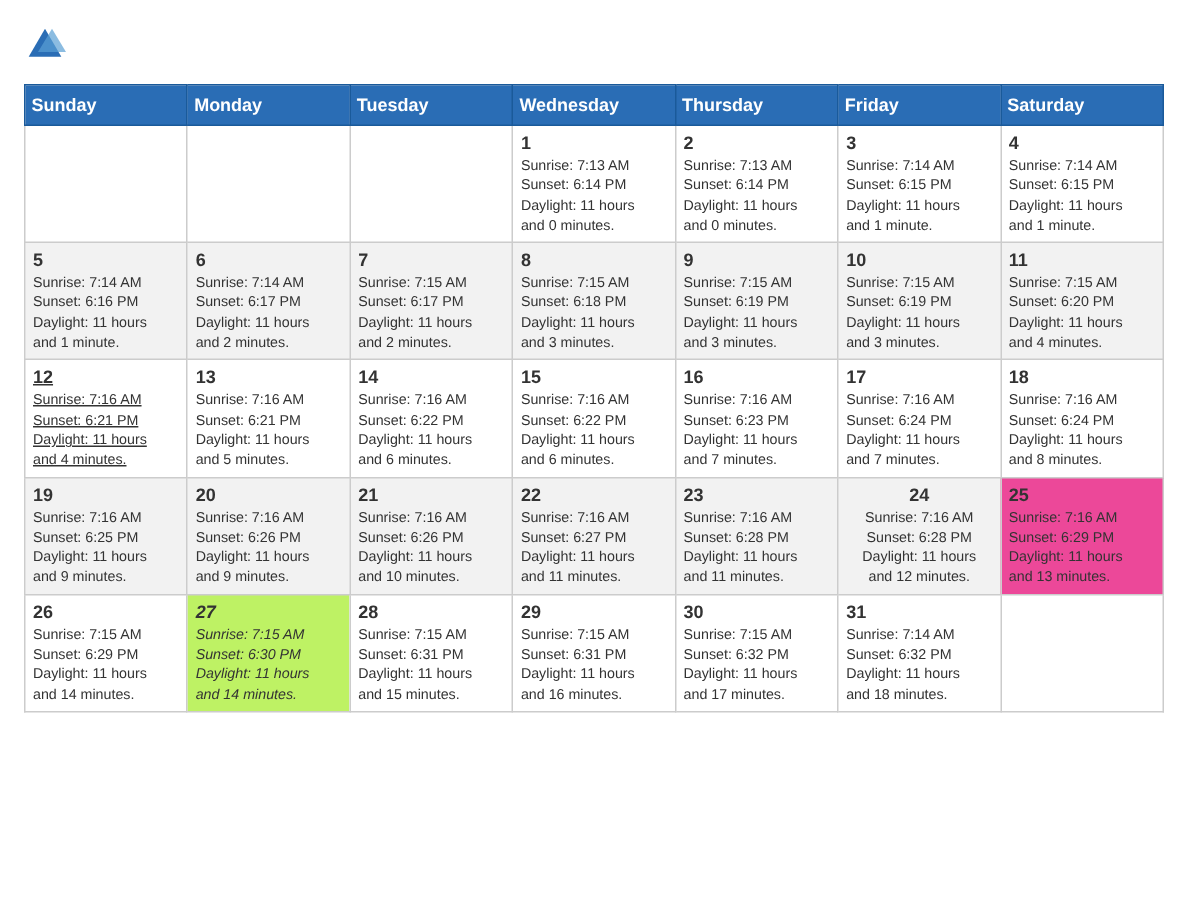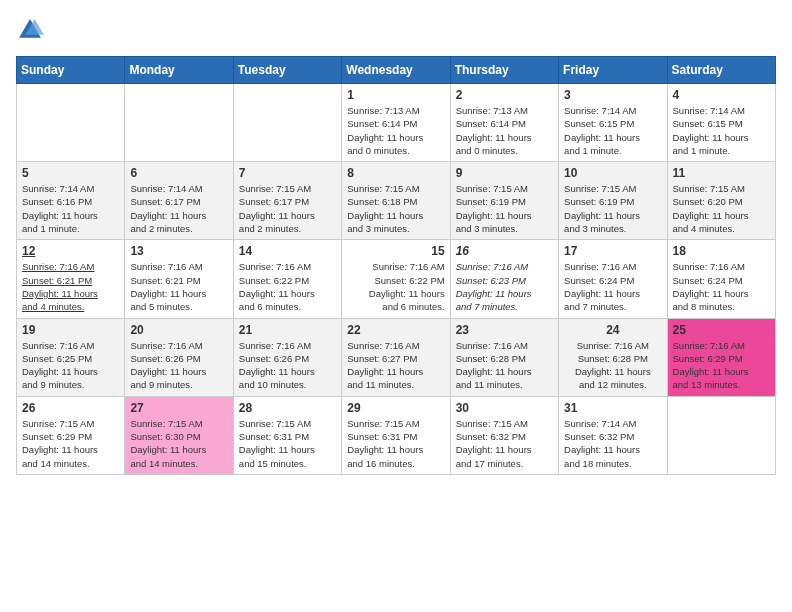--- a/index.html
+++ b/index.html
@@ -224,28 +224,28 @@
 Daylight: 11 hours
 and 5 minutes.</div>
         </td>
         <td style="background: rgb(255, 255, 255);">
           <span class="day-number">14</span>
           <div class="day-info" style="white-space: pre-line;">Sunrise: 7:16 AM
 Sunset: 6:22 PM
 Daylight: 11 hours
 and 6 minutes.</div>
         </td>
-        <td style="background: rgb(255, 255, 255); text-align: right;">
+        <td style="background: rgb(255, 255, 255);">
           <span class="day-number">15</span>
           <div class="day-info" style="white-space: pre-line;">Sunrise: 7:16 AM
 Sunset: 6:22 PM
 Daylight: 11 hours
 and 6 minutes.</div>
         </td>
-        <td style="background: rgb(255, 255, 255); font-style: italic;">
+        <td style="background: rgb(255, 255, 255);">
           <span class="day-number">16</span>
           <div class="day-info" style="white-space: pre-line;">Sunrise: 7:16 AM
 Sunset: 6:23 PM
 Daylight: 11 hours
 and 7 minutes.</div>
         </td>
         <td style="background: rgb(255, 255, 255);">
           <span class="day-number">17</span>
           <div class="day-info" style="white-space: pre-line;">Sunrise: 7:16 AM
 Sunset: 6:24 PM
@@ -312,21 +312,21 @@
         </td>
       </tr>
       <tr>
         <td style="background: rgb(255, 255, 255);">
           <span class="day-number">26</span>
           <div class="day-info" style="white-space: pre-line;">Sunrise: 7:15 AM
 Sunset: 6:29 PM
 Daylight: 11 hours
 and 14 minutes.</div>
         </td>
-        <td style="background: #f9a8d4;">
+        <td style="background: #bef264; font-style: italic;">
           <span class="day-number">27</span>
           <div class="day-info" style="white-space: pre-line;">Sunrise: 7:15 AM
 Sunset: 6:30 PM
 Daylight: 11 hours
 and 14 minutes.</div>
         </td>
         <td style="background: rgb(255, 255, 255);">
           <span class="day-number">28</span>
           <div class="day-info" style="white-space: pre-line;">Sunrise: 7:15 AM
 Sunset: 6:31 PM

